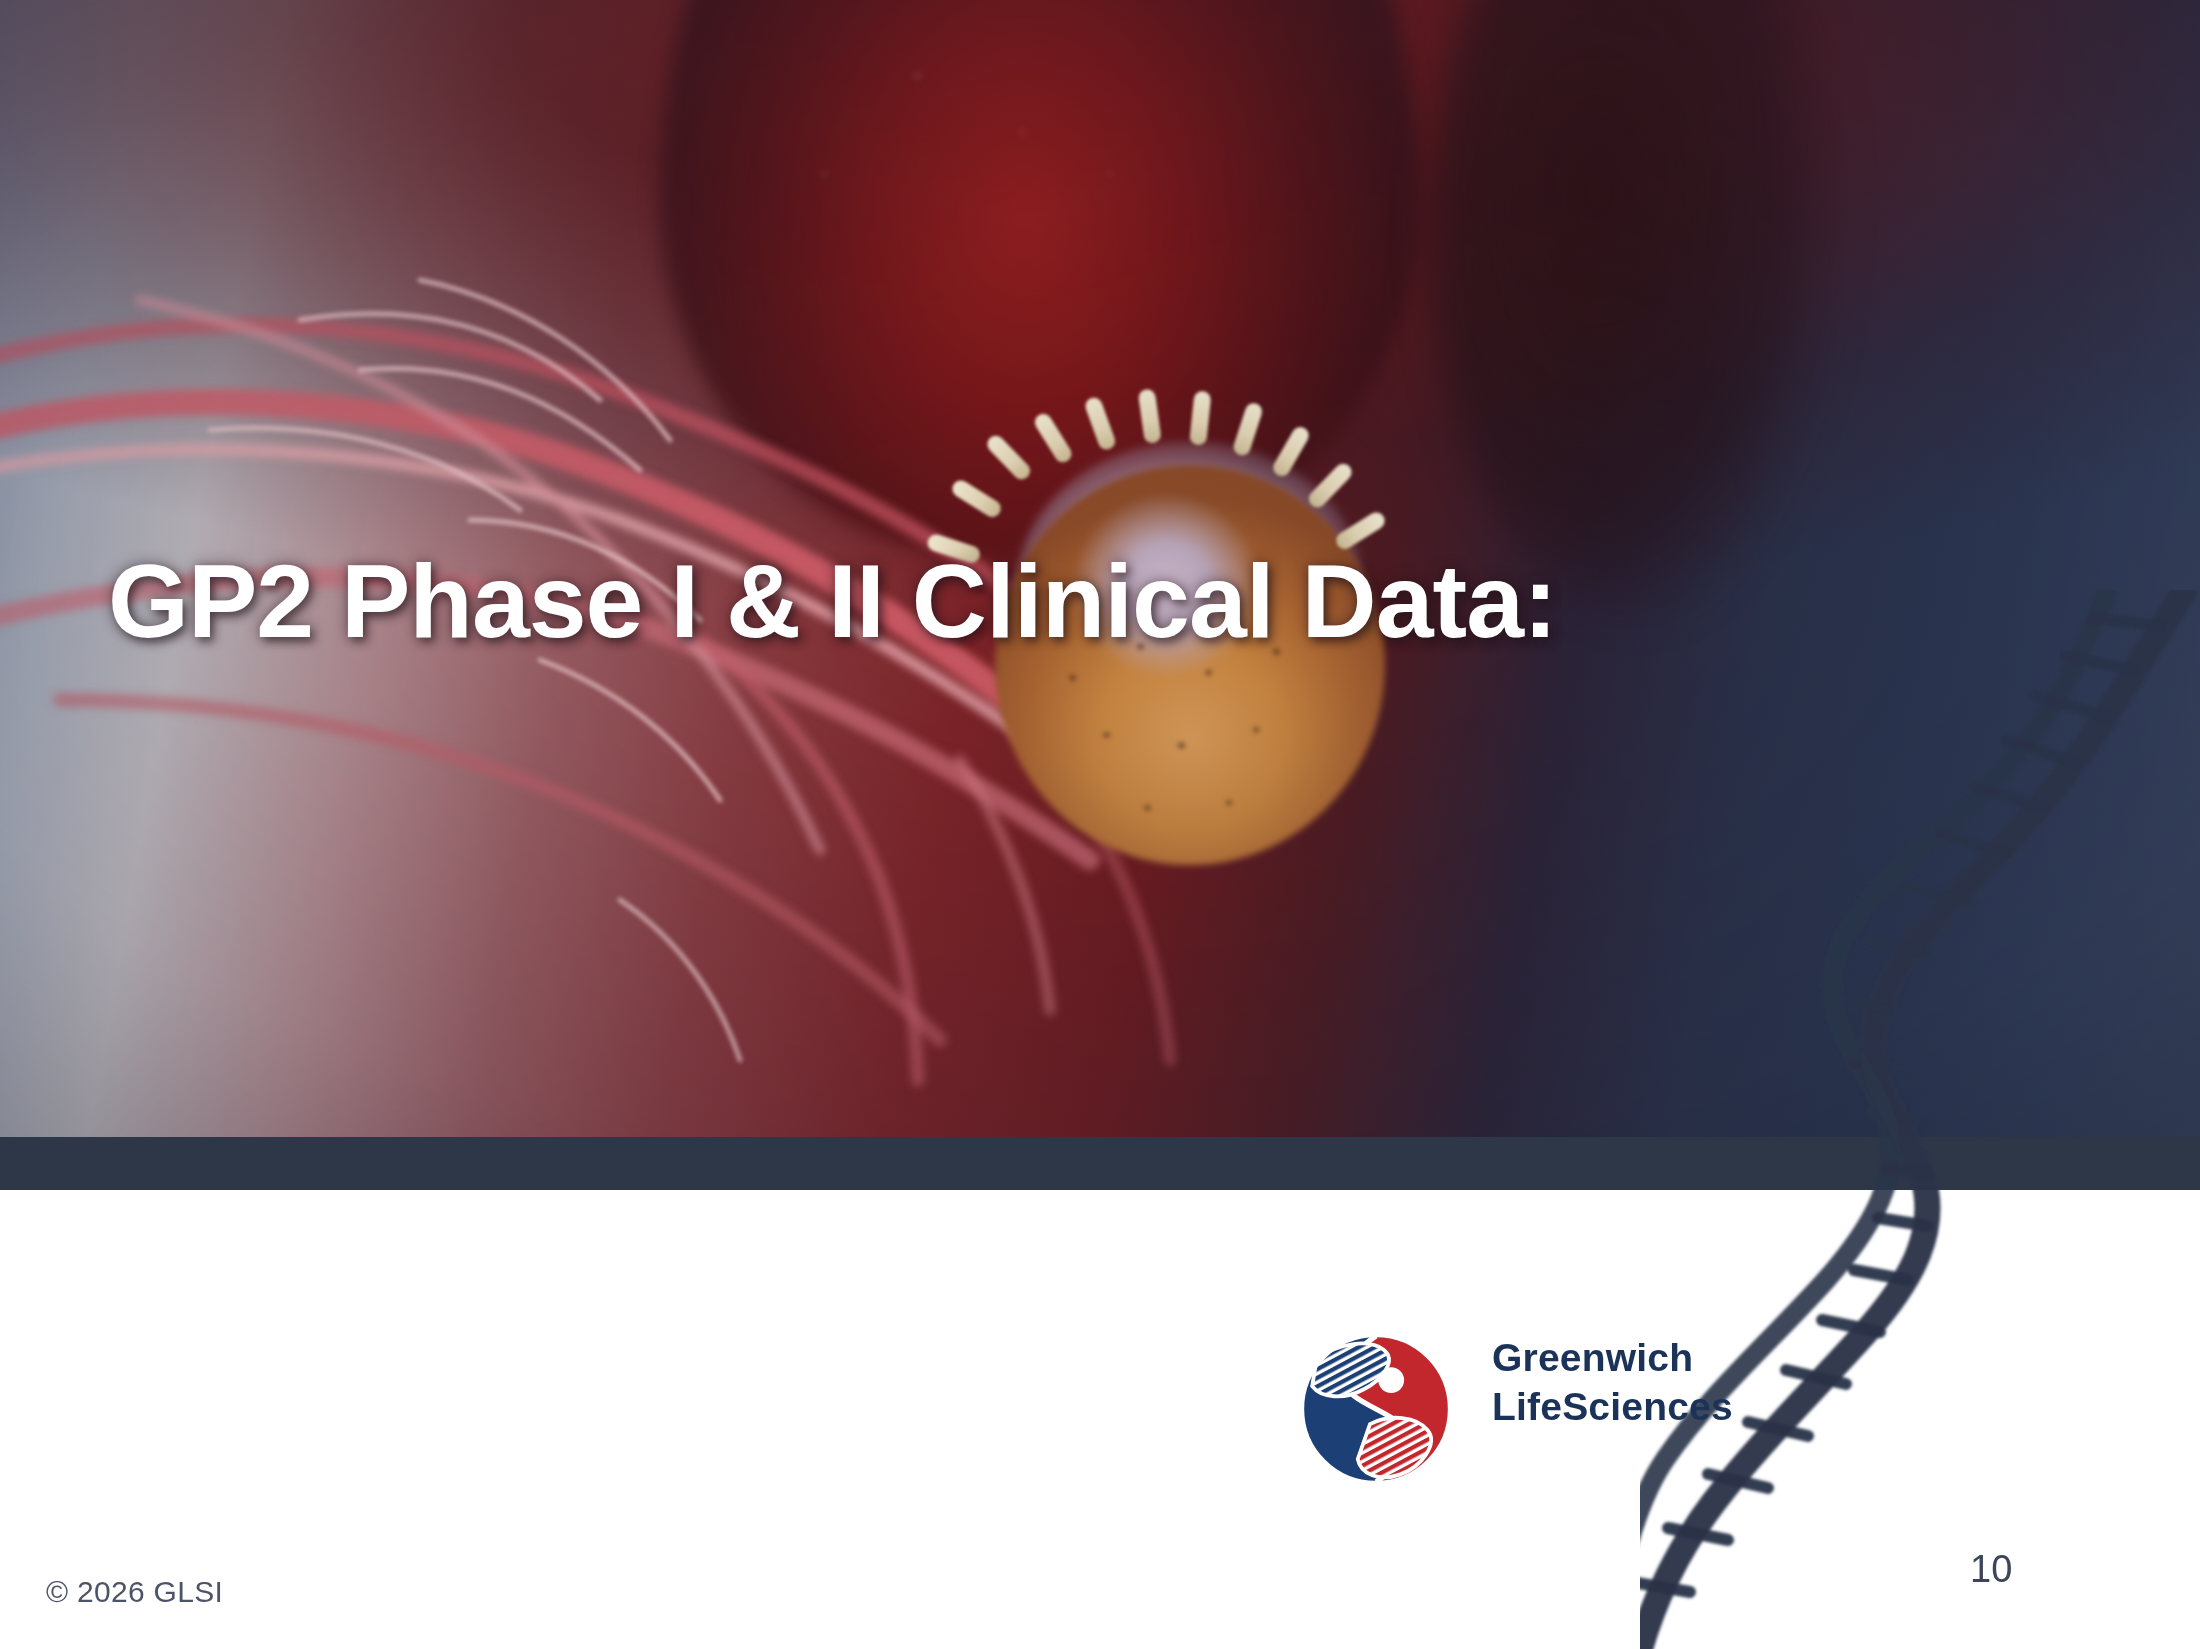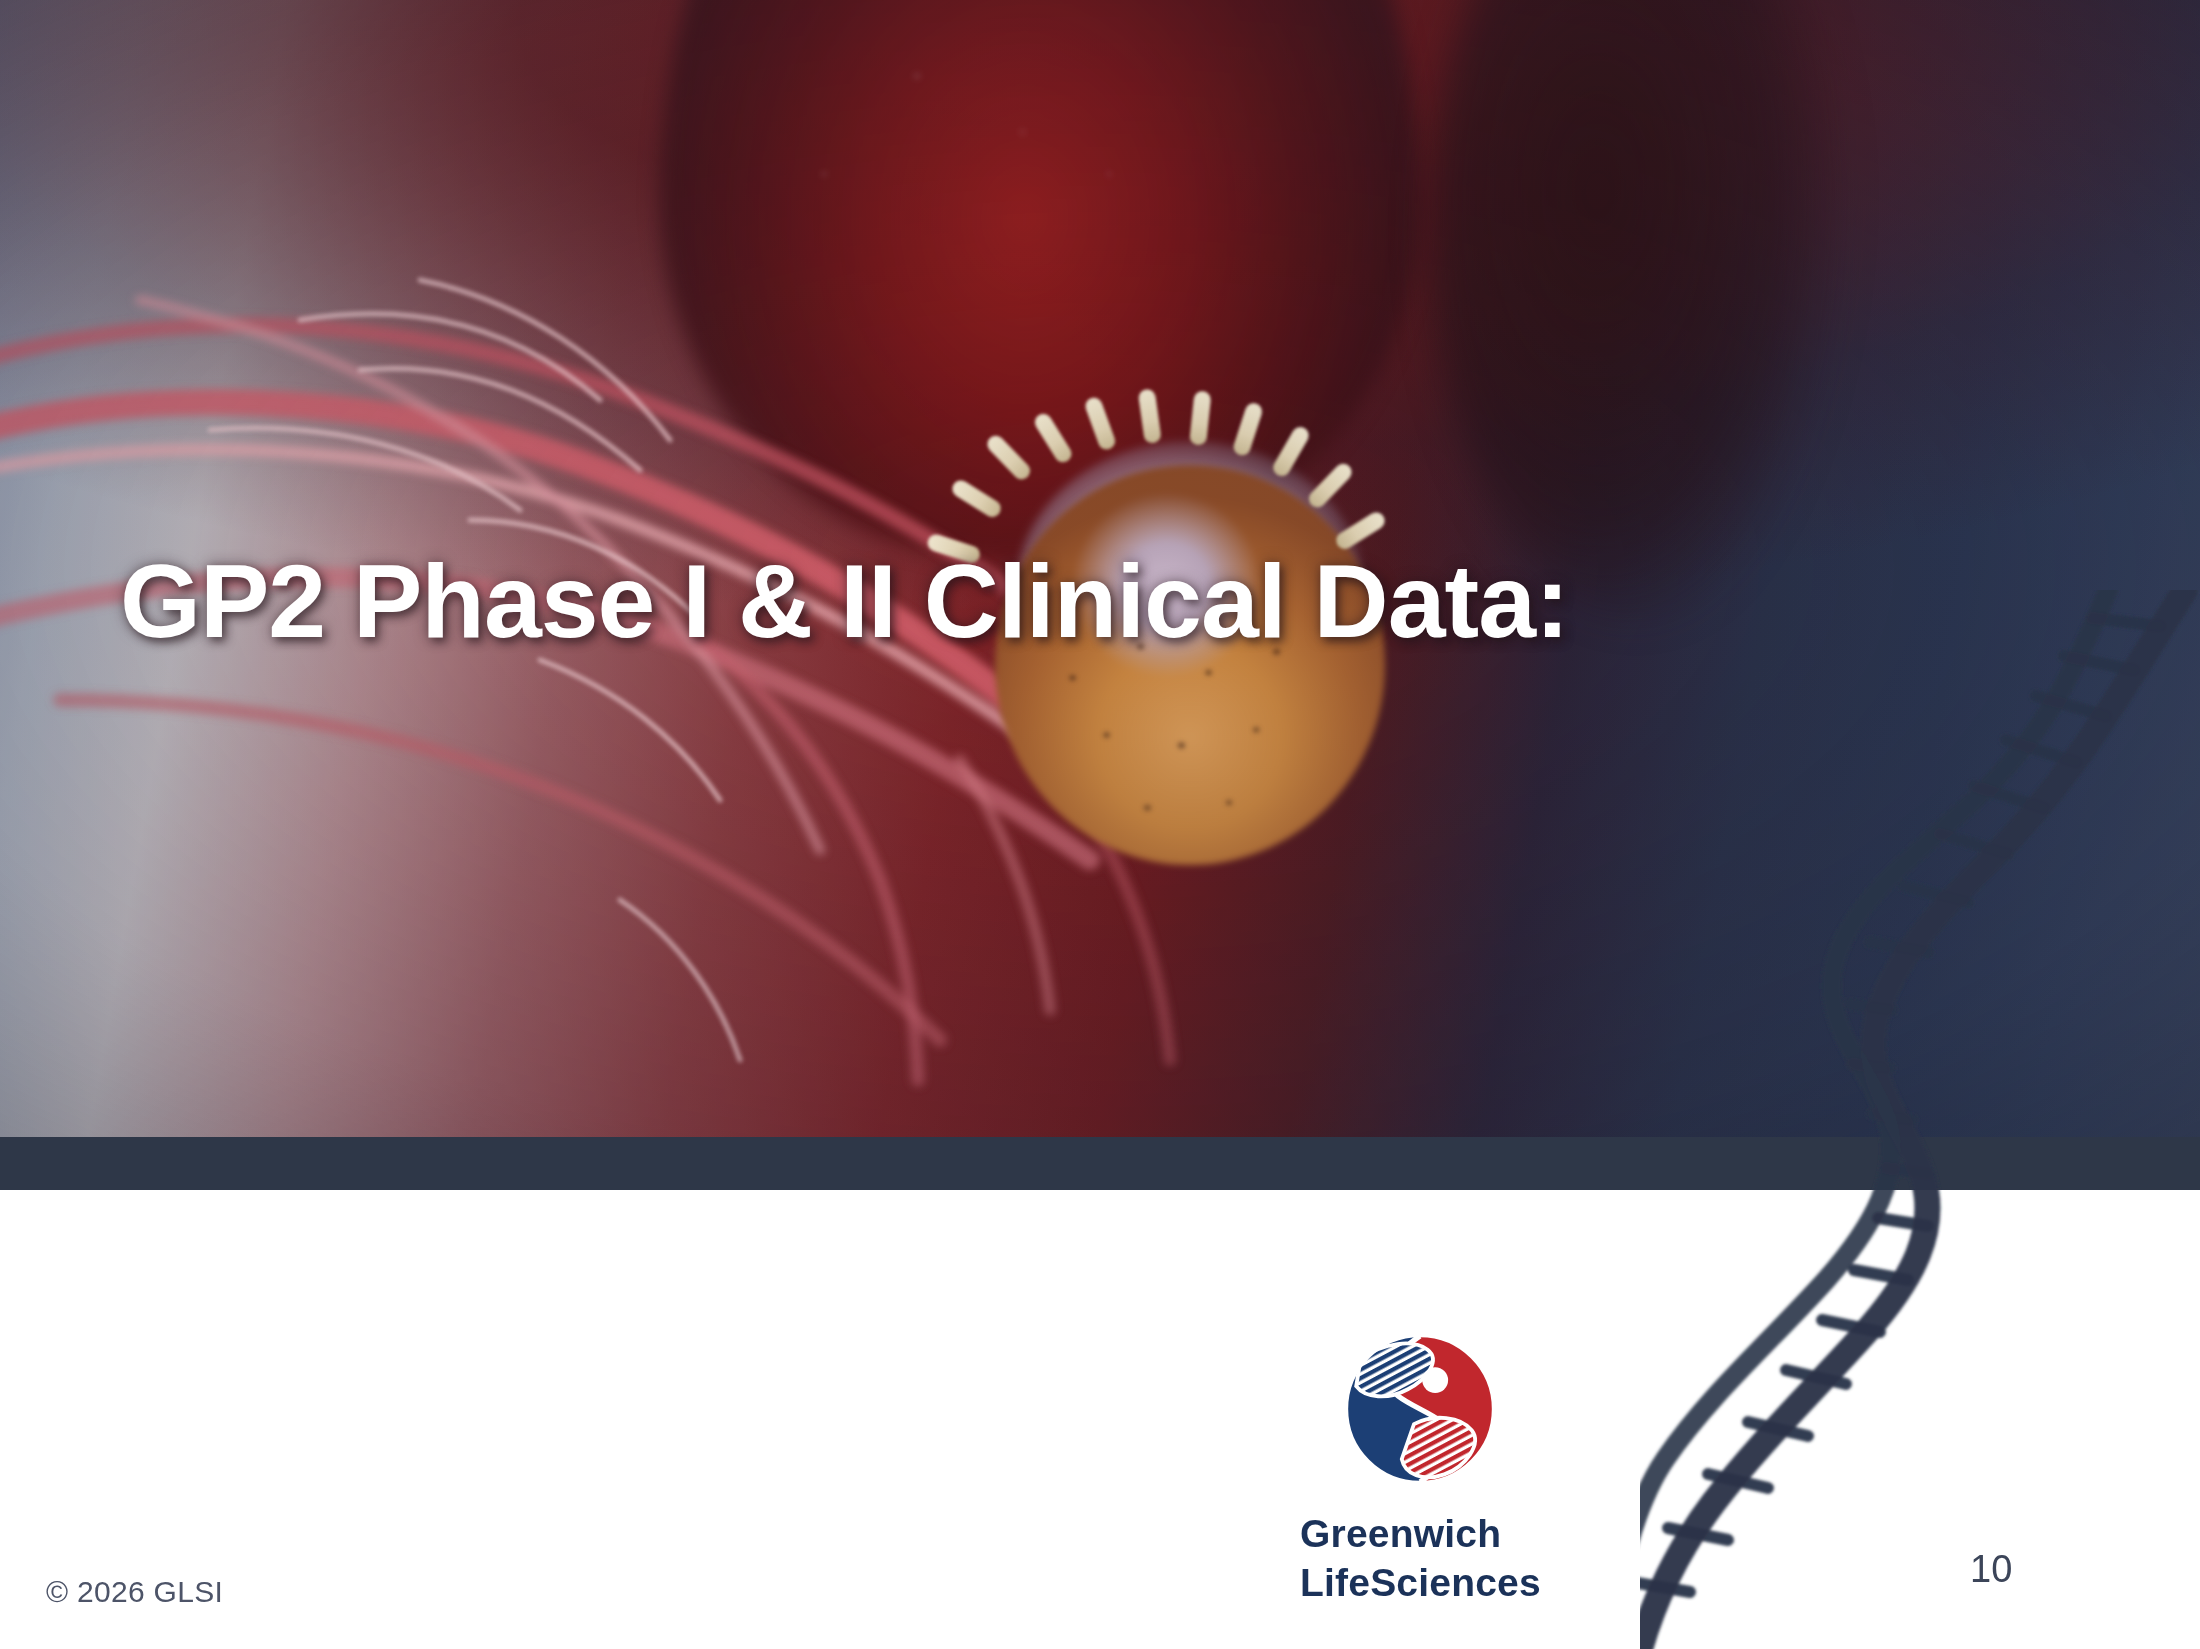--- a/index.html
+++ b/index.html
@@ -124,21 +124,21 @@
   }
 
   
   .dna{
     position:absolute;left:1640px;top:590px;width:560px;height:1059px;
     pointer-events:none;
   }
 
   
   .title-block{
-    position:absolute;left:108px;top:546px;width:1780px;margin-left:12px;
+    position:absolute;left:108px;top:546px;width:1780px;
   }
   .title{
     margin:0;
     font-family:"Liberation Sans",sans-serif;
     font-weight:bold;
     font-size:104px;
     line-height:1.06;
     color:#ffffff;
     letter-spacing:-1px;
     text-shadow:0 0 14px rgba(40,22,30,.55), 4px 5px 9px rgba(30,16,22,.5);
@@ -154,21 +154,21 @@
     line-height:1.22;
     color:#ffffff;
     letter-spacing:-.5px;
     text-shadow:0 0 14px rgba(40,22,30,.55), 4px 5px 9px rgba(30,16,22,.5);
   }
   .subtitle .l2{display:block;}
 
   
   .logo{
     position:absolute;left:1300px;top:1333px;
-    display:flex;align-items:center;gap:24px;flex-direction:column;
+    display:flex;align-items:flex-start;gap:40px;
   }
   .logo-mark{width:152px;height:152px;display:block;}
   .logo-text{
     font-family:"Liberation Sans",sans-serif;
     font-weight:bold;
     font-size:39px;
     line-height:1.26;
     color:#1b3259;
     letter-spacing:.2px;
     white-space:nowrap;

